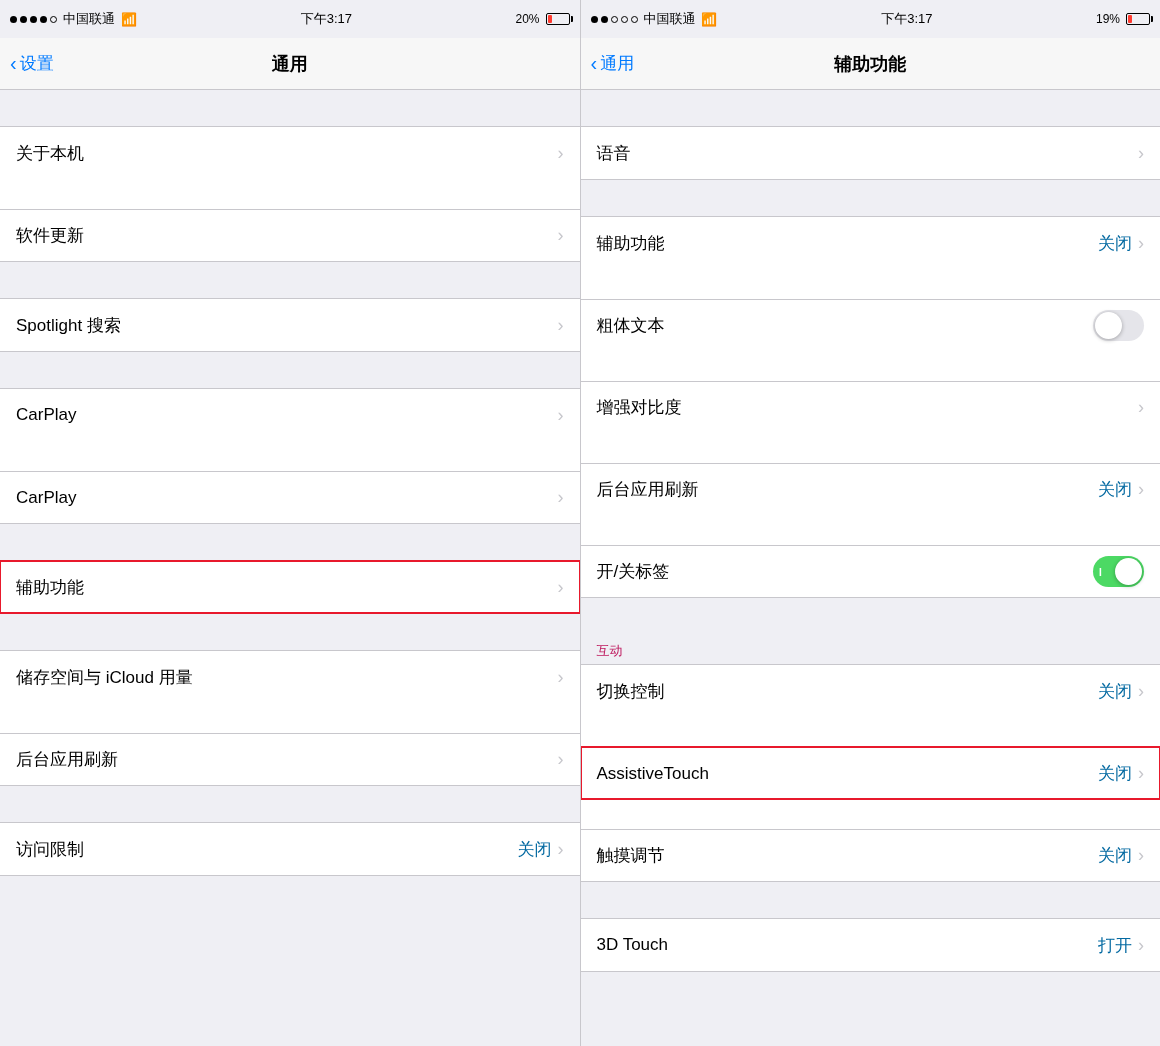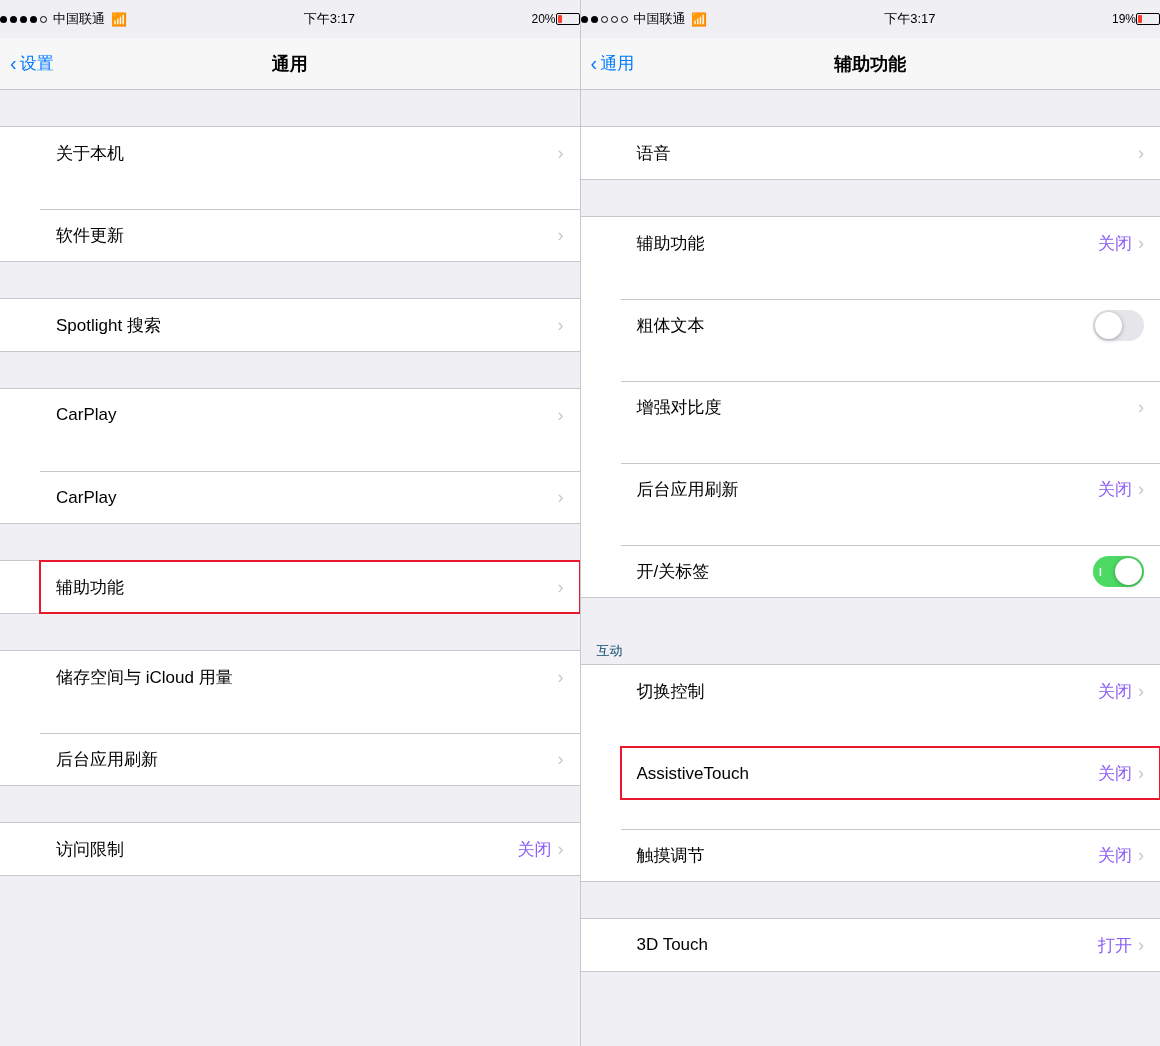--- a/index.html
+++ b/index.html
@@ -21,31 +21,31 @@
       background: #efeff4;
       overflow: hidden;
     }
 
     
     .status-bar {
       display: flex;
       align-items: center;
       justify-content: space-between;
       height: 38px;
-      padding: 0 0;
+      padding: 0 10px;
       background: #efeff4;
       font-size: 13px;
       font-weight: 500;
       color: #000;
     }
     .status-left { display: flex; align-items: center; gap: 6px; }
     .status-dots { display: flex; gap: 3px; }
     .dot { width: 7px; height: 7px; border-radius: 50%; background: #000; }
     .dot.empty { background: transparent; border: 1.5px solid #000; }
-    .status-right { display: flex; align-items: center; font-size: 12px; }
+    .status-right { display: flex; align-items: center; gap: 6px; font-size: 12px; }
     .battery-box {
       display: flex; align-items: center; gap: 2px;
     }
     .battery-body {
       width: 24px; height: 12px; border: 1.5px solid #000; border-radius: 2px;
       position: relative; display: flex; align-items: center; padding: 1px;
     }
     .battery-body::after {
       content: '';
       position: absolute; right: -4px; top: 50%; transform: translateY(-50%);
@@ -96,28 +96,27 @@
       overflow-y: auto;
       background: #efeff4;
     }
     .section-spacer {
       height: 36px;
       background: #efeff4;
     }
     .section-label {
       padding: 8px 16px 4px;
       font-size: 13px;
-      color: #0c4a6e;
+      color: #be185d;
       background: #efeff4;
     }
     .list-group {
       background: #fff;
       border-top: 1px solid #c8c7cc;
       border-bottom: 1px solid #c8c7cc;
-      padding-left: 40px;
     }
     .list-item {
       display: flex;
       align-items: center;
       min-height: 52px;
       padding: 0 16px;
       background: #fff;
       position: relative;
       cursor: pointer;
     }
@@ -125,21 +124,21 @@
       border-top: 1px solid #c8c7cc;
       margin-top: 30px;
     }
     .list-item-text {
       flex: 1;
       font-size: 17px;
       color: #000;
     }
     .list-item-value {
       font-size: 17px;
-      color: #8b5cf6;
+      color: #0369a1;
       margin-right: 6px;
     }
     .chevron-right {
       color: #c7c7cc;
       font-size: 18px;
       font-weight: 300;
     }
     .toggle-container {
       display: flex;
       align-items: center;

